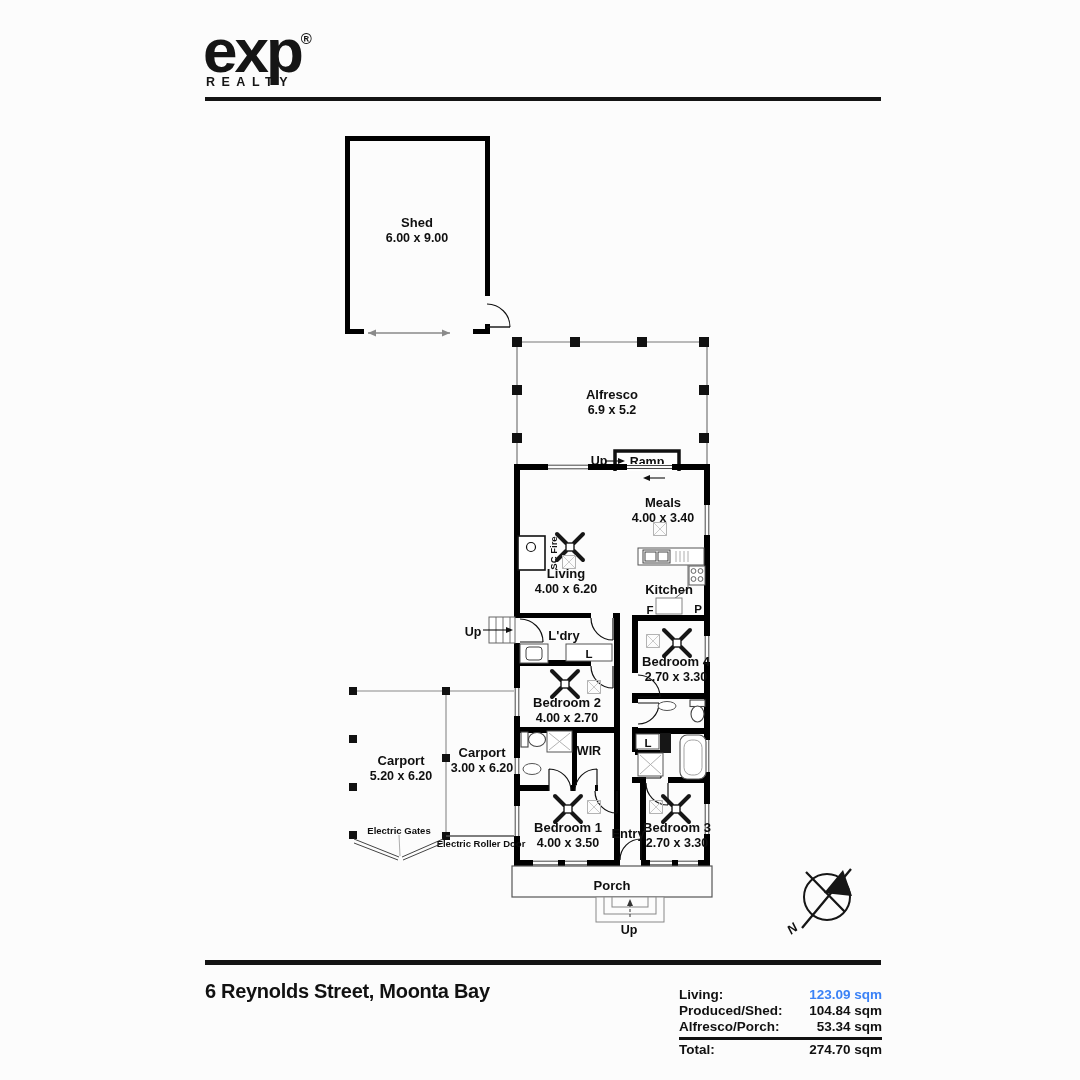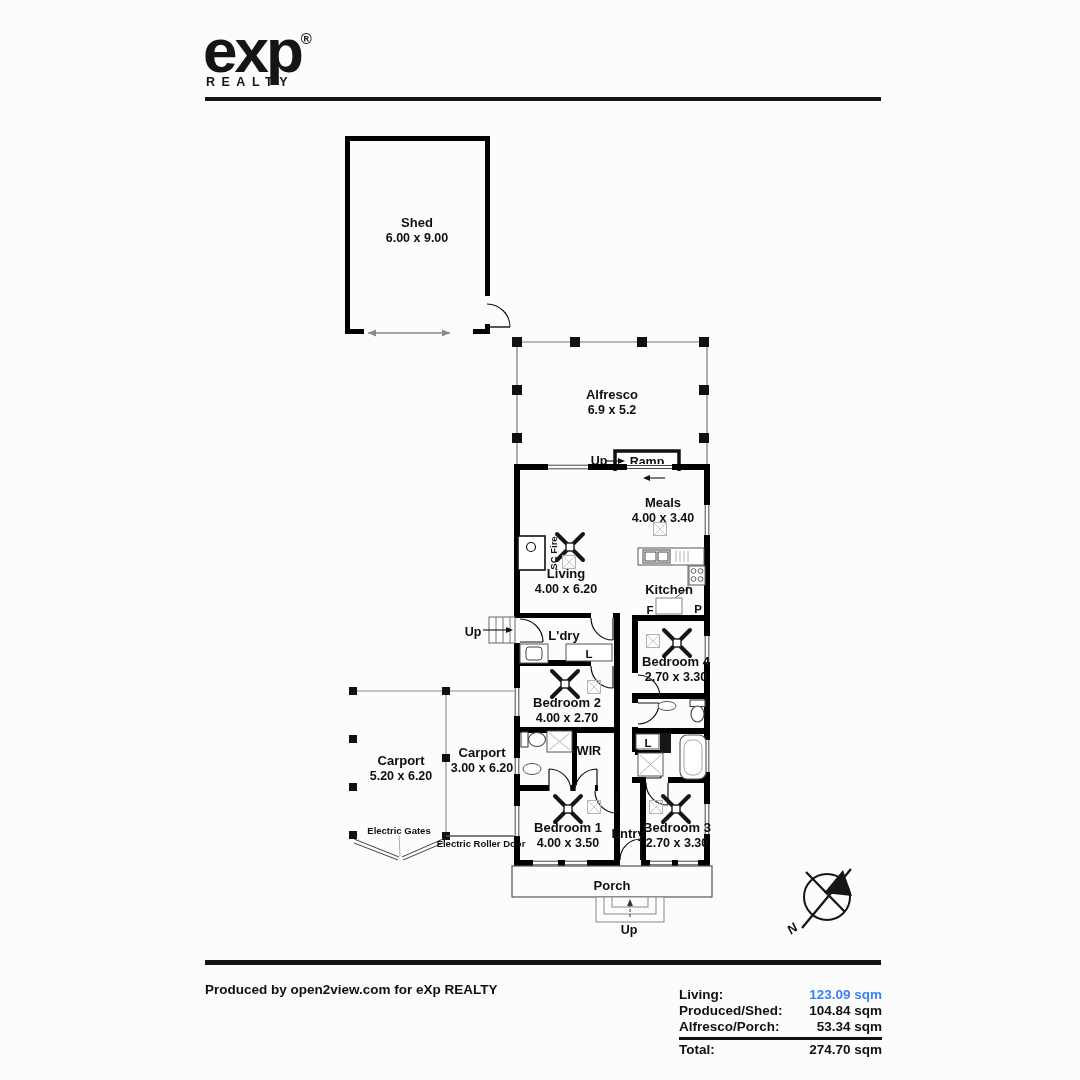--- a/index.html
+++ b/index.html
@@ -330,21 +330,21 @@
       <circle cx="827" cy="897" r="23" fill="none" stroke="#161616" stroke-width="2"></circle>
       <path d="M851 869 L802 928 M806 872 L845 912" stroke="#161616" stroke-width="2.3" fill="none"></path>
       <polygon points="824,893 843,870 852,896" fill="#161616"></polygon>
       <text x="795" y="932" font-size="13" font-style="italic" text-anchor="middle" transform="rotate(-38 795 932)">N</text>
     </g>
   </svg>
 
   <div class="rule rule-bottom"></div>
 
   <div class="footer-left">
-    <div class="note">Produced by open2view.com for eXp REALTY</div>
+    <div class="addr">6 Reynolds Street, Moonta Bay</div>
   </div>
 
   <div class="footer-right">
     <div class="area-row">
       <span>Living:</span>
       <span class="muted">123.09 sqm</span>
     </div>
     <div class="area-row">
       <span>Produced/Shed:</span>
       <span>104.84 sqm</span>

